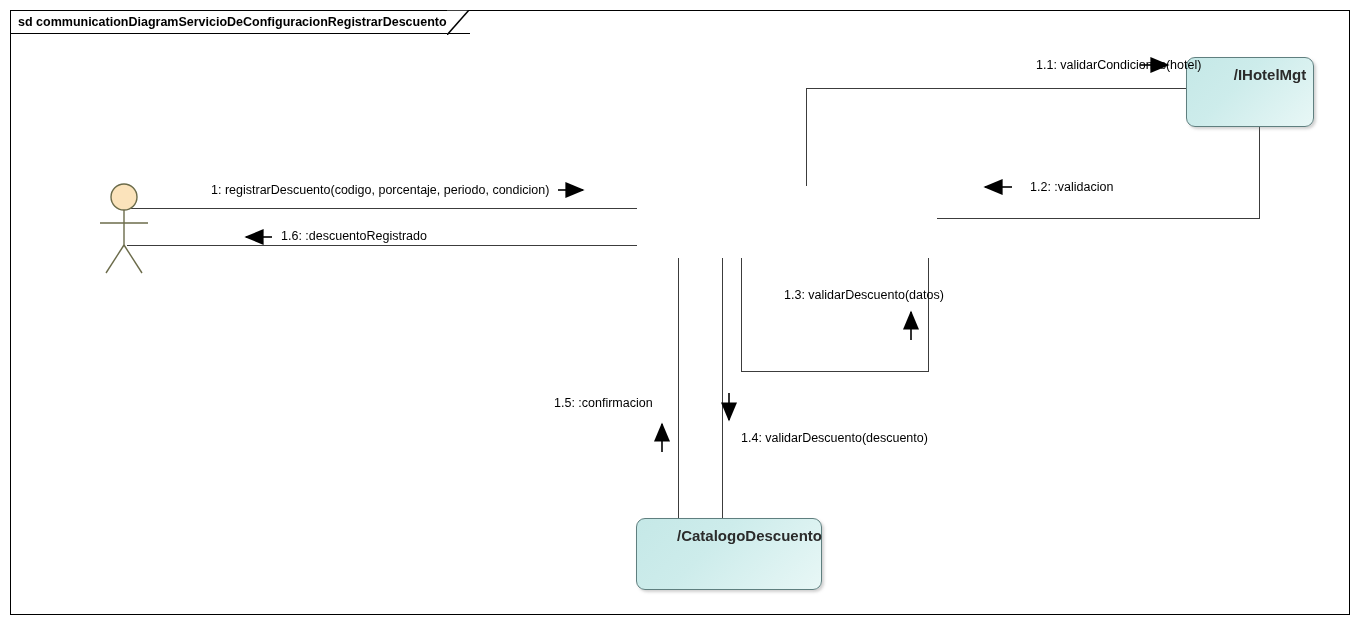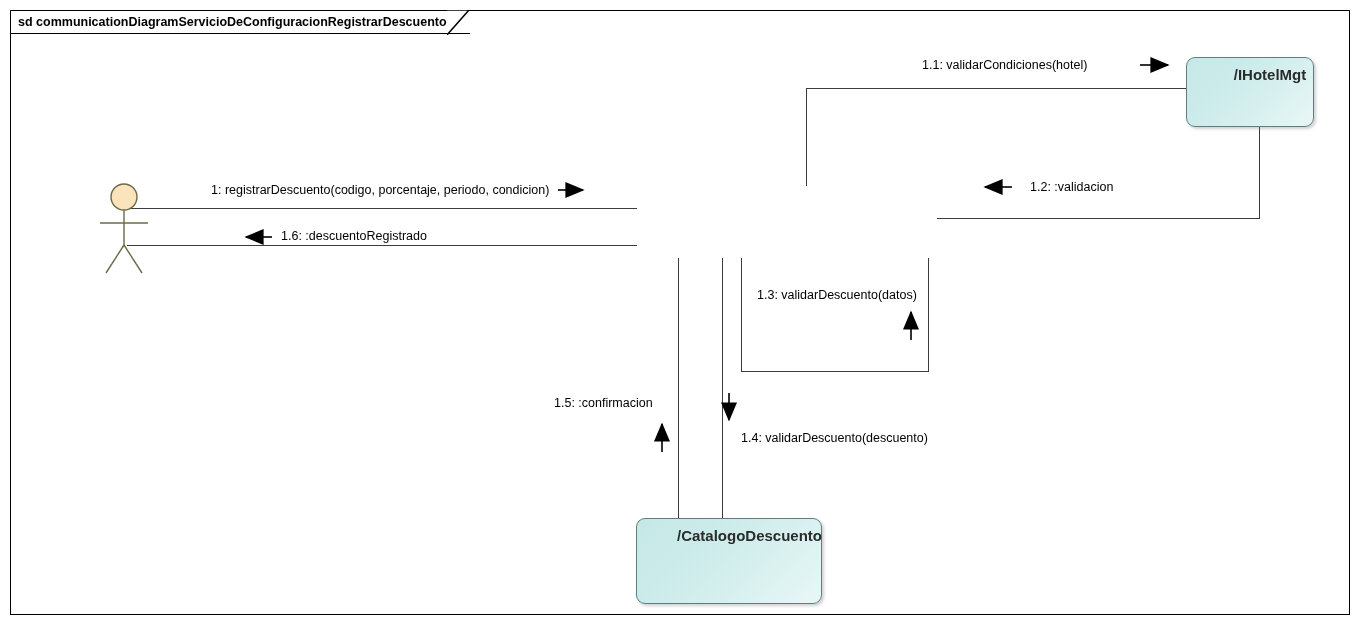--- a/index.html
+++ b/index.html
@@ -165,21 +165,21 @@
       <line x1="28" y1="62" x2="10" y2="90" stroke="#6b6b4a" stroke-width="1.4"></line>
       <line x1="28" y1="62" x2="46" y2="90" stroke="#6b6b4a" stroke-width="1.4"></line>
     </svg>
   </div>
 
 
   <div class="node" style="left:1186px; top:57px; width:128px; height:70px;">
     <div class="node-label">/IHotelMgt</div>
   </div>
 
-  <div class="node" style="left:636px; top:518px; width:186px; height:86px;">
+  <div class="node" style="left:636px; top:518px; width:186px; height:72px;">
     <div class="node-label">/CatalogoDescuento</div>
   </div>
 
   <svg class="arrow-layer" viewBox="0 0 1361 629">
     <defs>
       <marker id="ah-r" markerWidth="12" markerHeight="10" refX="11" refY="5" orient="0">
         <path d="M0,0 L12,5 L0,10 z" fill="#000000"></path>
       </marker>
       <marker id="ah-l" markerWidth="12" markerHeight="10" refX="11" refY="5" orient="180">
         <path d="M0,0 L12,5 L0,10 z" fill="#000000"></path>
@@ -202,25 +202,25 @@
 
     <line x1="911" y1="340" x2="911" y2="312" stroke="#000000" stroke-width="1.6" marker-end="url(#ah-u)"></line>
 
     <line x1="729" y1="393" x2="729" y2="420" stroke="#000000" stroke-width="1.6" marker-end="url(#ah-d)"></line>
 
     <line x1="662" y1="452" x2="662" y2="424" stroke="#000000" stroke-width="1.6" marker-end="url(#ah-u)"></line>
   </svg>
 
   <div class="msg" style="left:211px; top:184px;">1: registrarDescuento(codigo, porcentaje, periodo, condicion)</div>
 
-  <div class="msg" style="left:922px; top:59px;">1.1: validarCondiciones(hotel)</div>
+  <div class="msg" style="left:1036px; top:59px;">1.1: validarCondiciones(hotel)</div>
 
   <div class="msg" style="left:1030px; top:181px;">1.2: :validacion</div>
 
-  <div class="msg" style="left:757px; top:289px;text-align:right;">1.3: validarDescuento(datos)</div>
+  <div class="msg" style="left:784px; top:289px;text-align:right;">1.3: validarDescuento(datos)</div>
 
   <div class="msg" style="left:741px; top:432px;">1.4: validarDescuento(descuento)</div>
 
   <div class="msg" style="left:554px; top:397px;">1.5: :confirmacion</div>
 
   <div class="msg" style="left:281px; top:230px;">1.6: :descuentoRegistrado</div>
 
 </div>
 
 </body></html>

